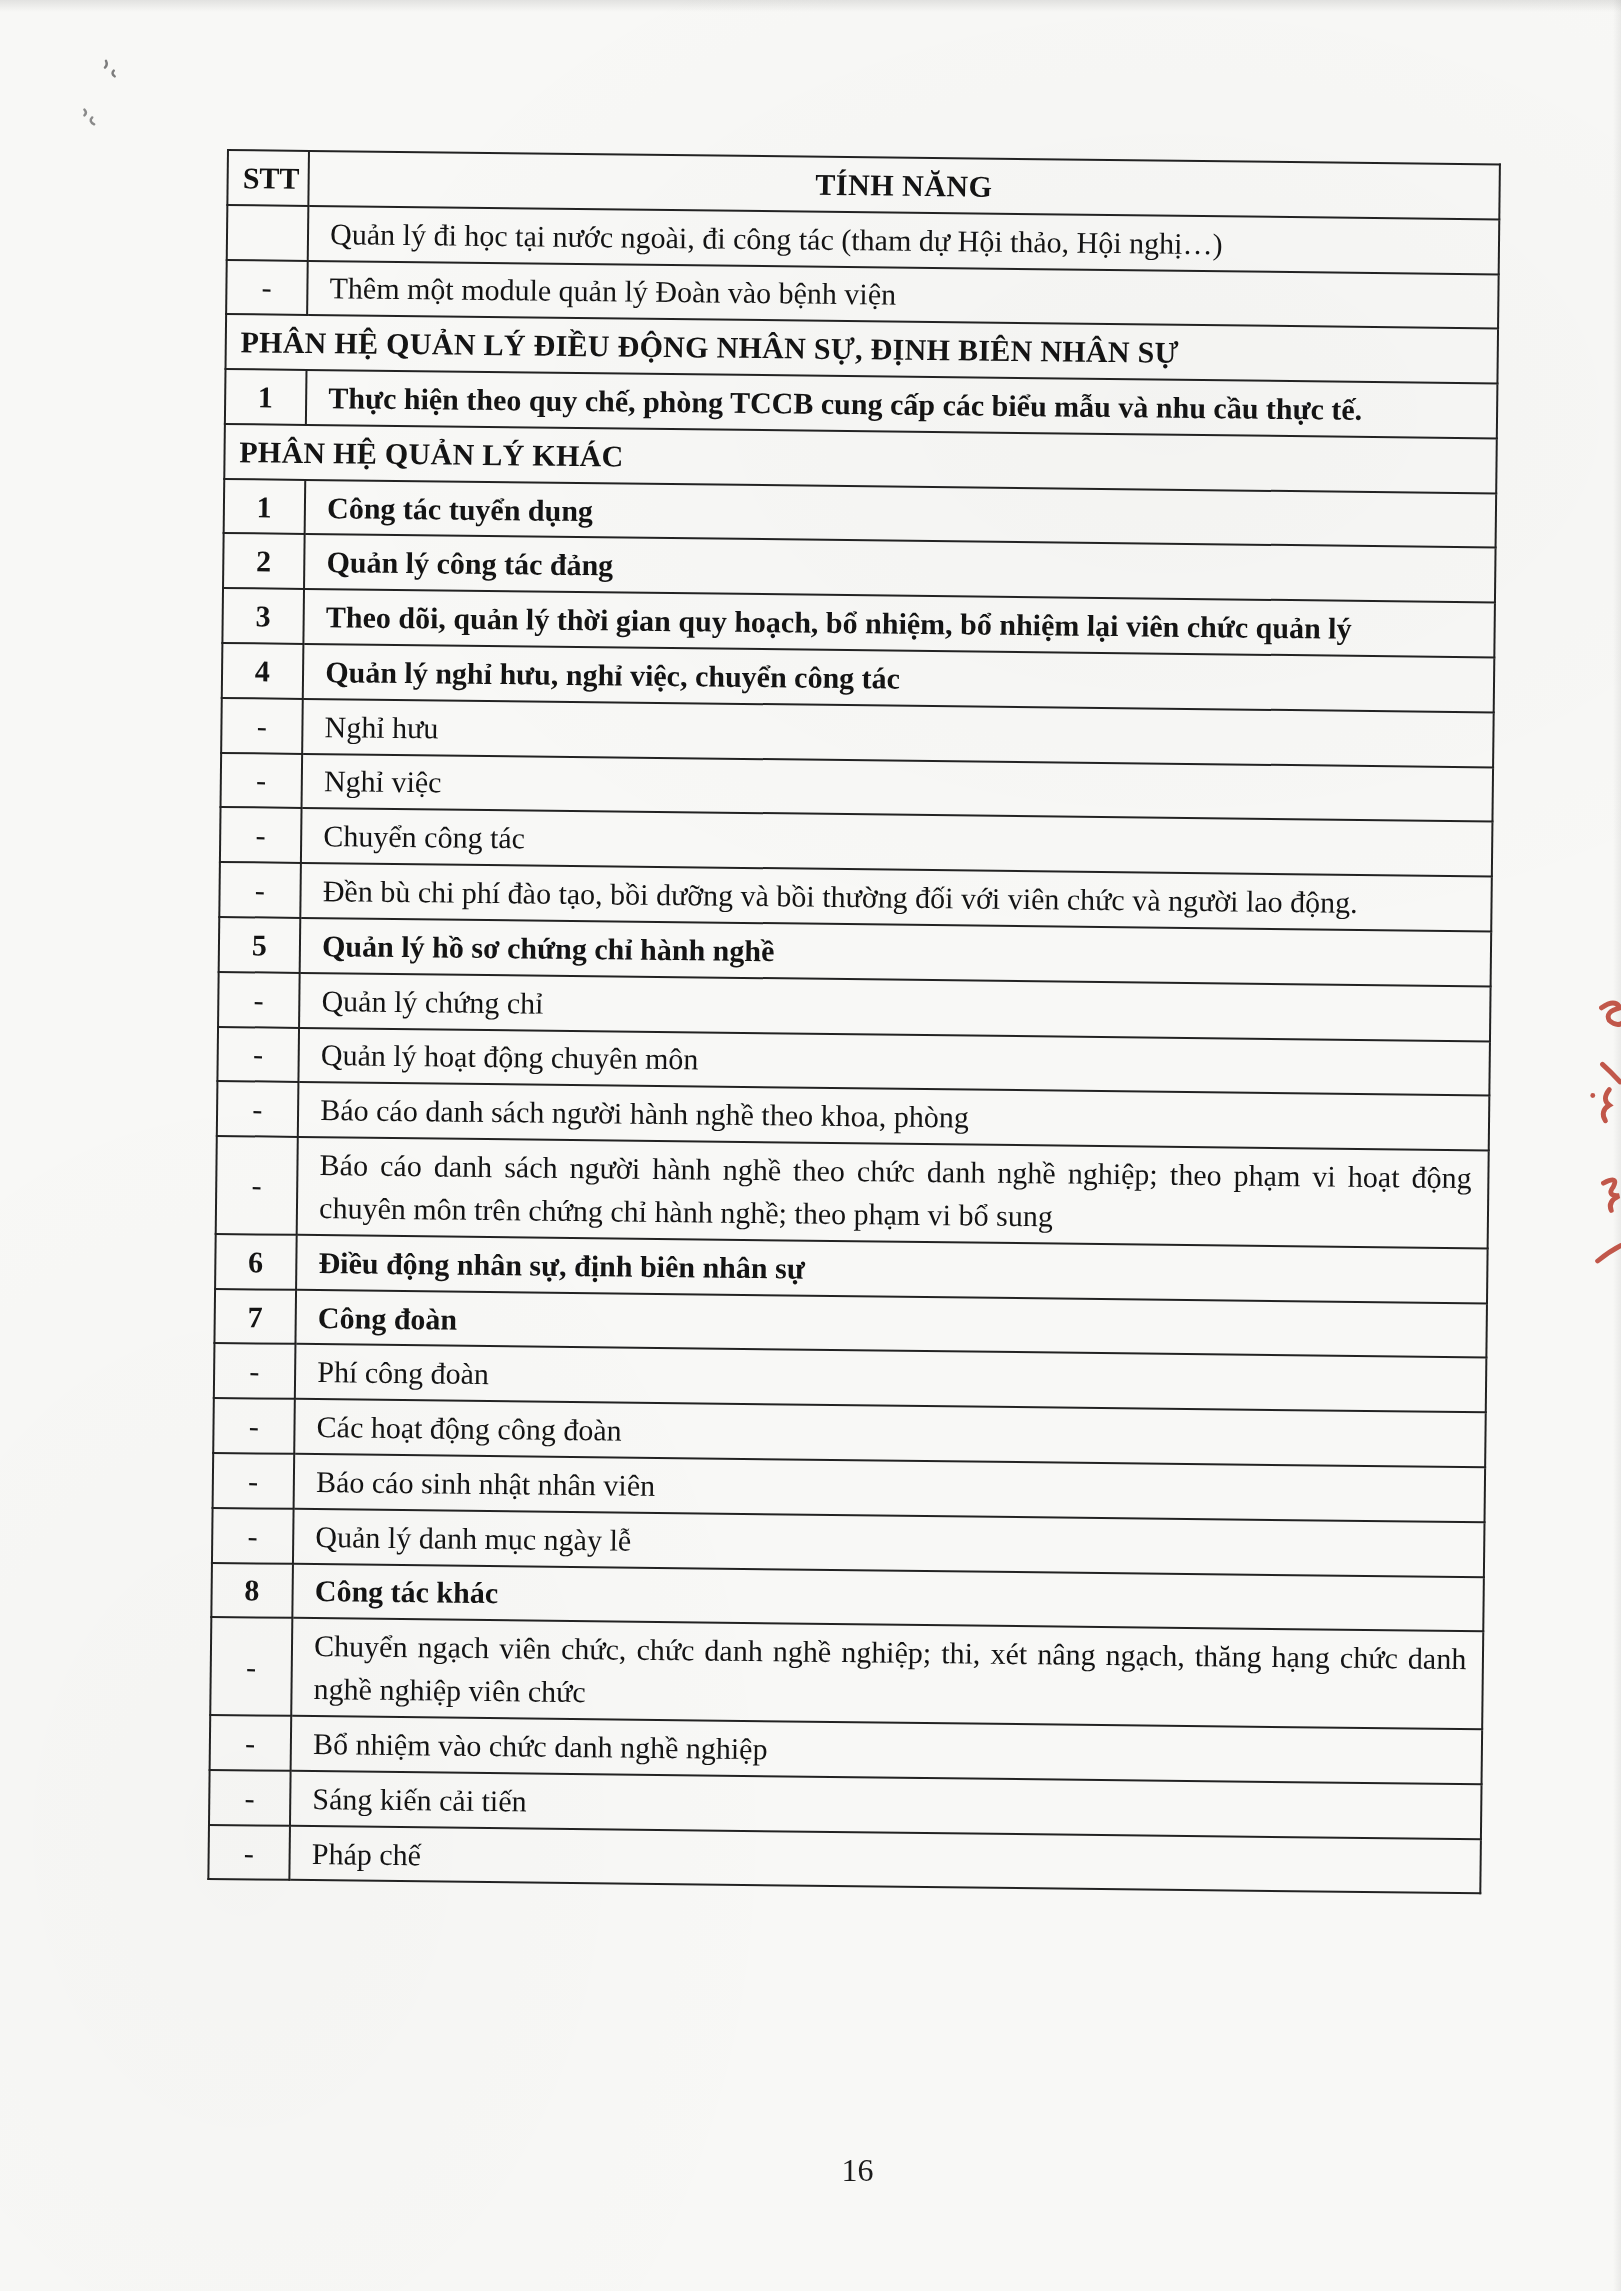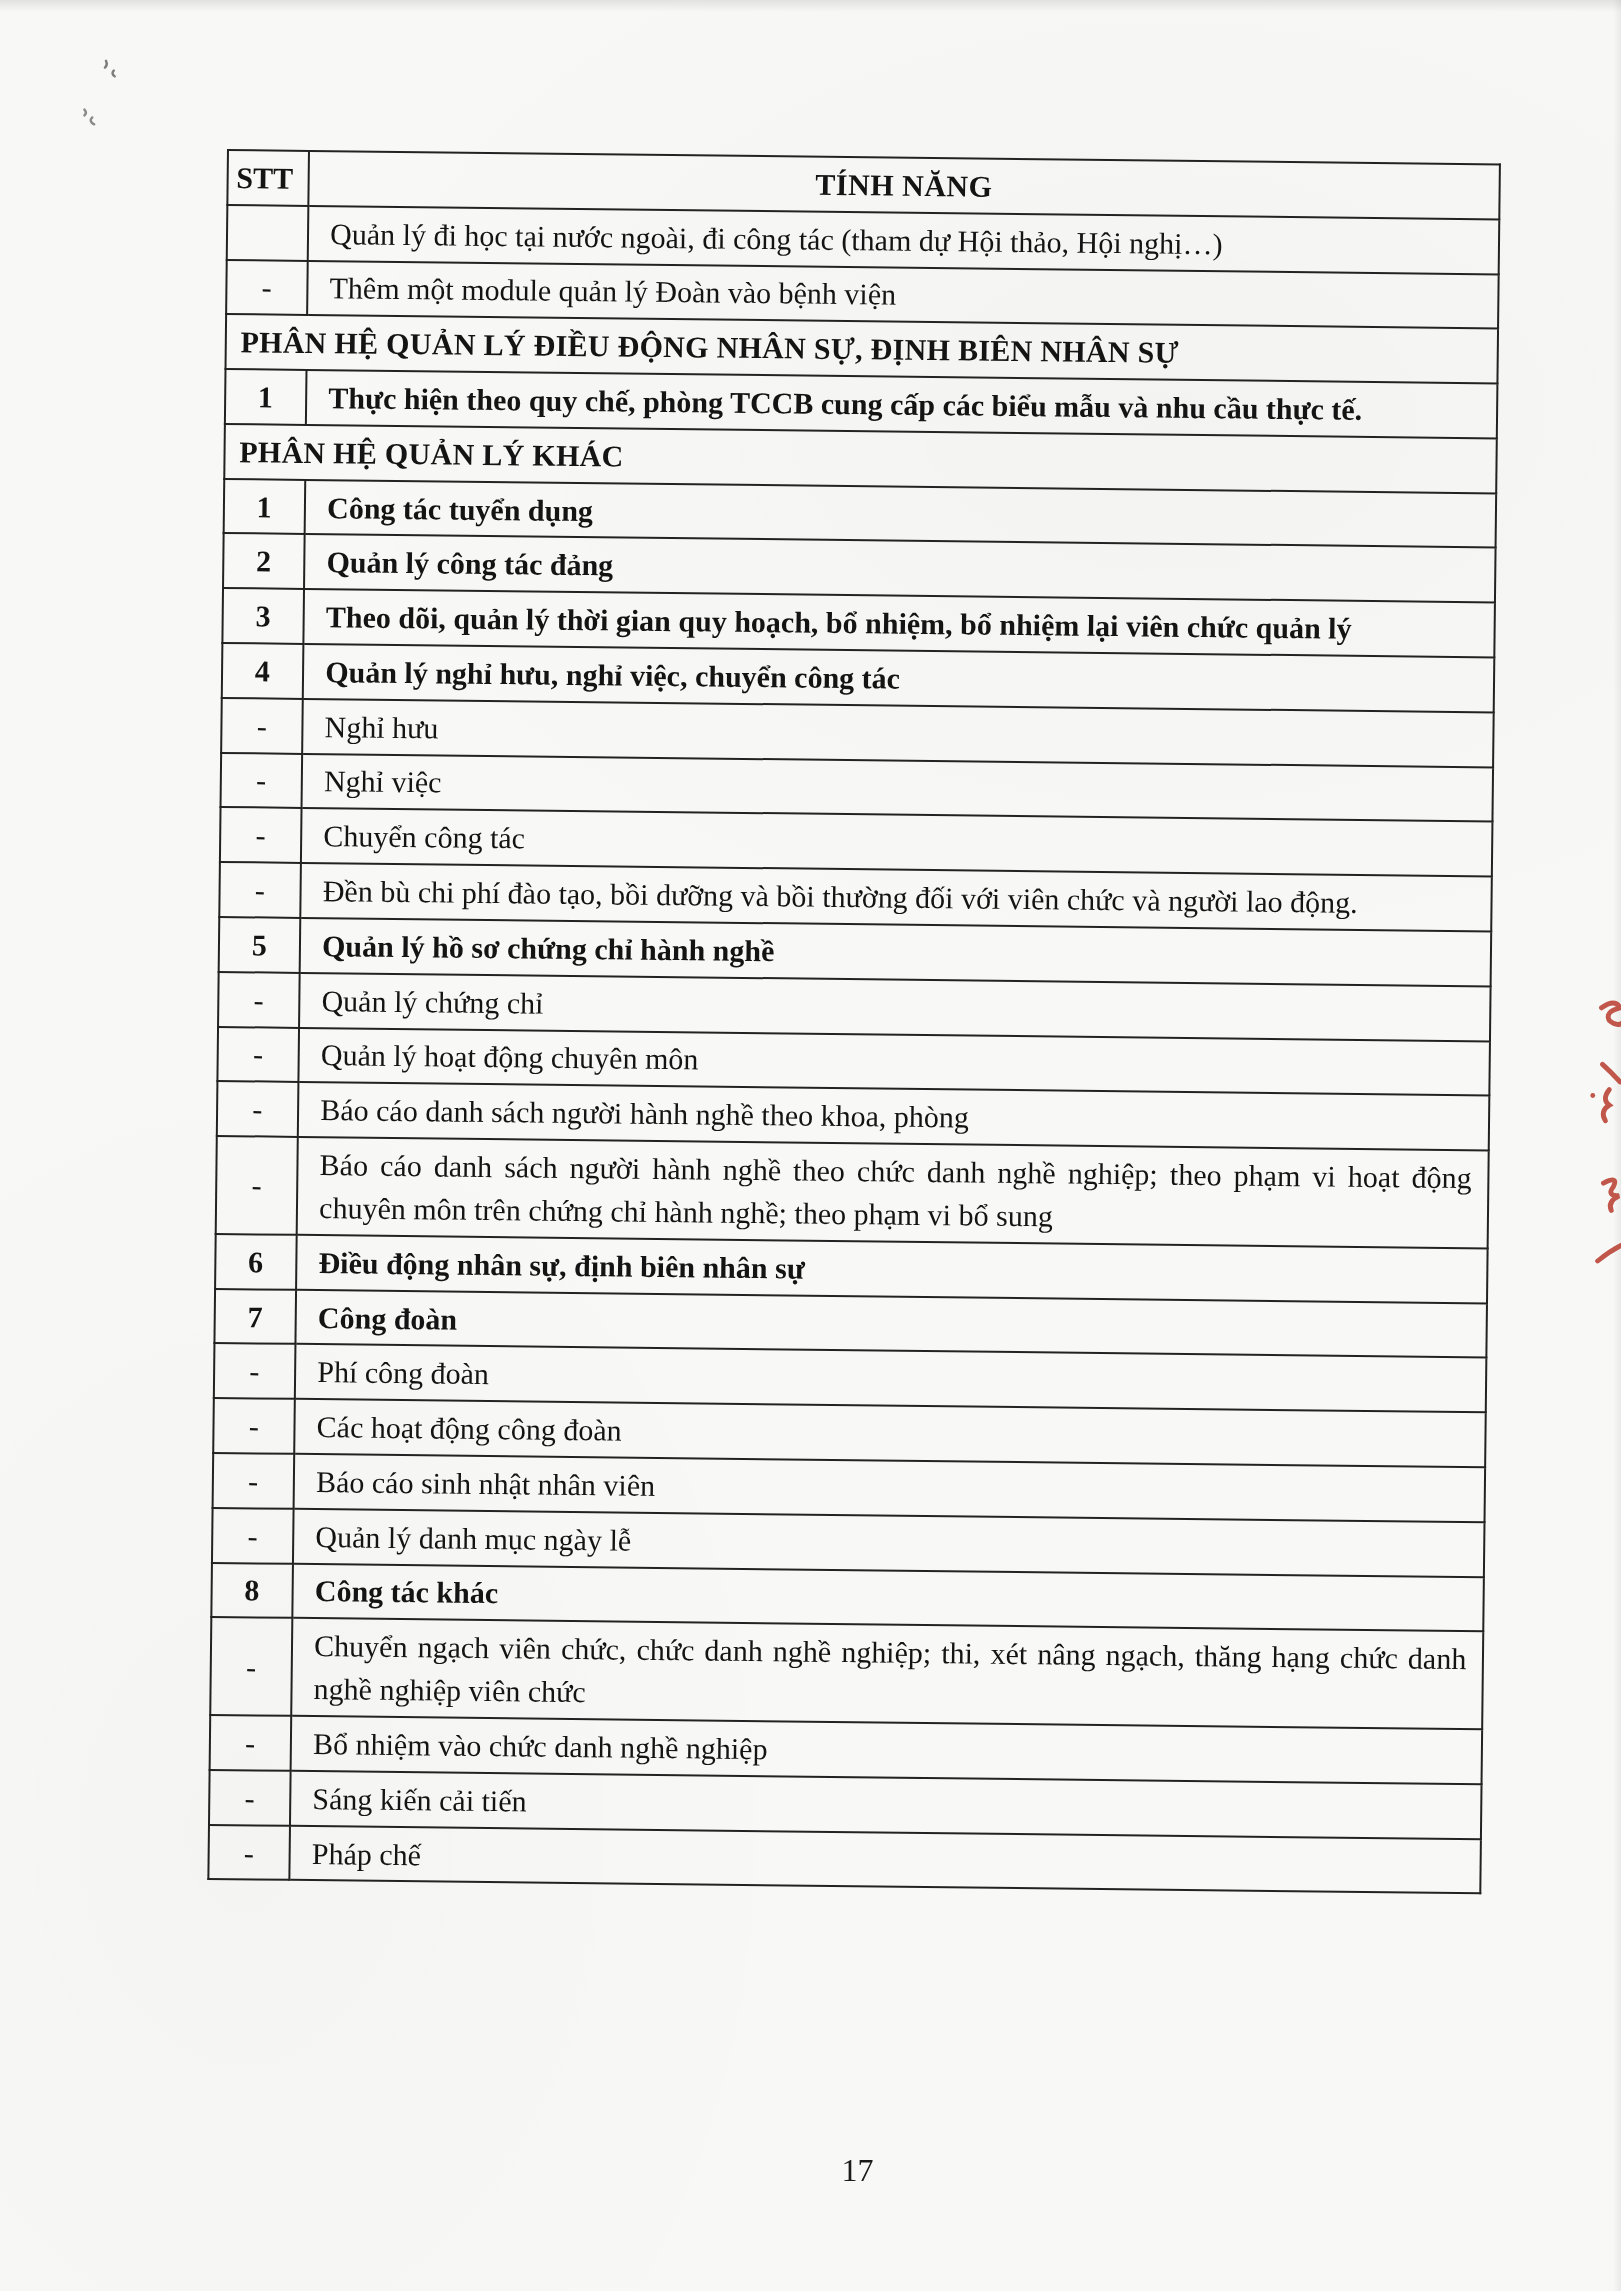--- a/index.html
+++ b/index.html
@@ -45,21 +45,21 @@
   }
   table.feature-table th,
   table.feature-table td {
     border: 2.9px solid #222222;
     vertical-align: middle;
     font-size: 30px;
     line-height: 43px;
   }
   th.stt-header {
     width: 63px;
-    text-align: left;
+    text-align: right;
     font-weight: bold;
     font-size: 32px;
     padding: 4.9px 7.8px;
   }
   th.feature-header {
     text-align: center;
     font-weight: bold;
     font-size: 32px;
     padding: 4.9px 7.8px;
     letter-spacing: 0.5px;
@@ -241,16 +241,16 @@
     <g stroke="#bd4a3c" stroke-width="5" fill="none" stroke-linecap="round" opacity="0.92">
       <path d="M 56 38 q 14 -10 19 0 q -16 4 -11 13 q 8 7 14 2"></path>
       <path d="M 57 96 q 9 8 18 18"></path>
       <circle cx="47" cy="128" r="2.5" fill="#bd4a3c" stroke="none"></circle>
       <path d="M 64 122 q -8 10 0 16 q -10 6 -4 16"></path>
       <path d="M 58 218 q 16 -8 10 4 q -7 9 6 9 q -12 6 -8 15"></path>
       <path d="M 52 298 q 12 -10 24 -16"></path>
     </g>
   </svg>
 
-  <div class="page-number">17</div>
+  <div class="page-number">16</div>
 
 </div>
 
 
 </body></html>

